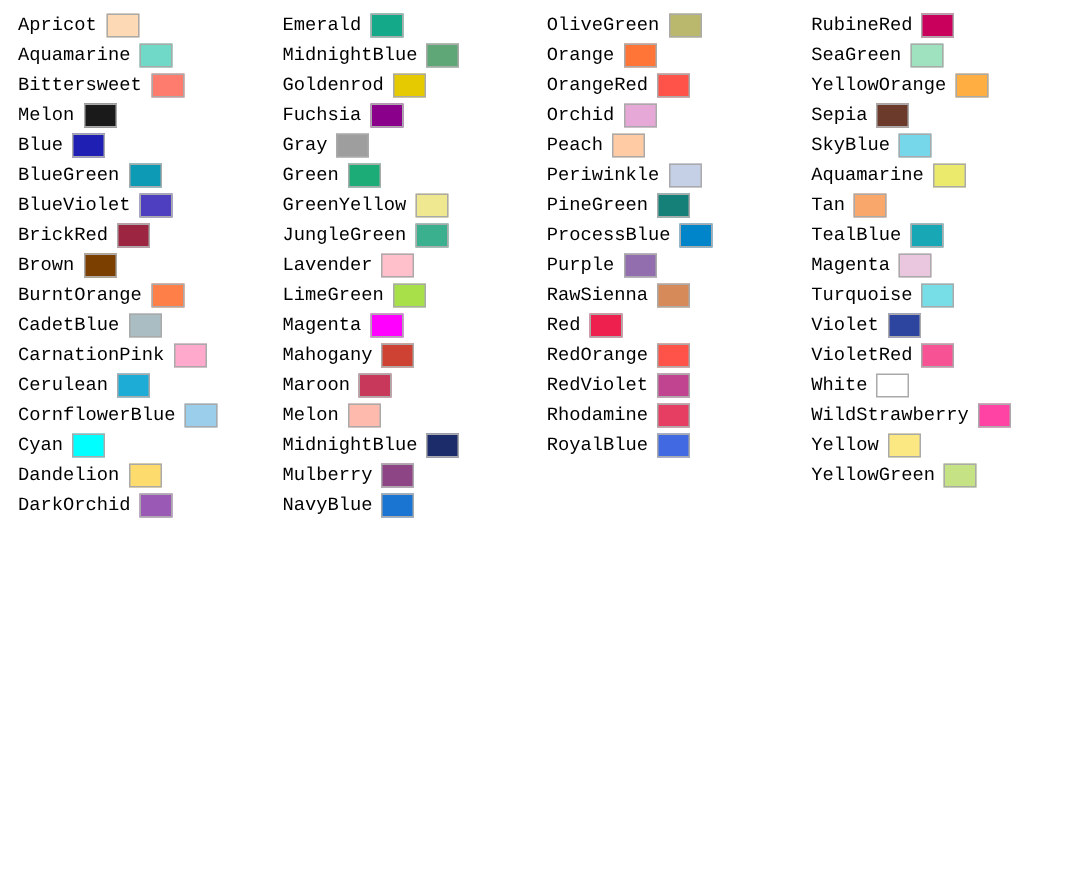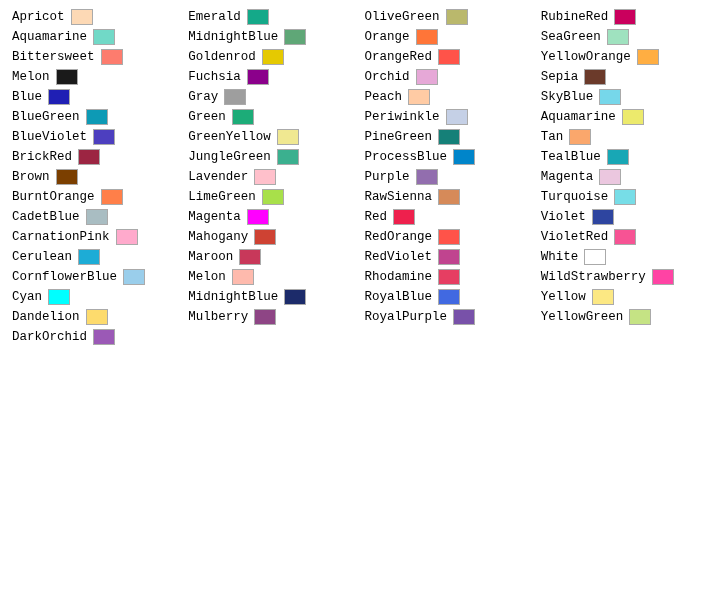--- a/index.html
+++ b/index.html
@@ -171,20 +171,24 @@
         <span class="color-swatch" style="background-color: rgb(254, 186, 173);"></span>
       </div>
       <div class="color-item">
         <span class="color-name">MidnightBlue</span>
         <span class="color-swatch" style="background-color: rgb(28, 43, 106);"></span>
       </div>
       <div class="color-item">
         <span class="color-name">Mulberry</span>
         <span class="color-swatch" style="background-color: rgb(142, 69, 133);"></span>
       </div>
+      <div class="color-item">
+        <span class="color-name">NavyBlue</span>
+        <span class="color-swatch" style="background-color: rgb(25, 116, 210);"></span>
+      </div>
     </div>
     <div class="color-column">
       <div class="color-item">
         <span class="color-name">OliveGreen</span>
         <span class="color-swatch" style="background-color: rgb(186, 184, 108);"></span>
       </div>
       <div class="color-item">
         <span class="color-name">Orange</span>
         <span class="color-swatch" style="background-color: rgb(255, 117, 56);"></span>
       </div>
@@ -232,24 +236,20 @@
         <span class="color-name">RedViolet</span>
         <span class="color-swatch" style="background-color: rgb(192, 68, 143);"></span>
       </div>
       <div class="color-item">
         <span class="color-name">Rhodamine</span>
         <span class="color-swatch" style="background-color: rgb(230, 62, 98);"></span>
       </div>
       <div class="color-item">
         <span class="color-name">RoyalBlue</span>
         <span class="color-swatch" style="background-color: rgb(65, 105, 225);"></span>
-      </div>
-      <div class="color-item">
-        <span class="color-name">RoyalPurple</span>
-        <span class="color-swatch" style="background-color: rgb(120, 81, 169);"></span>
       </div>
     </div>
     <div class="color-column">
       <div class="color-item">
         <span class="color-name">RubineRed</span>
         <span class="color-swatch" style="background-color: rgb(202, 0, 93);"></span>
       </div>
       <div class="color-item">
         <span class="color-name">SeaGreen</span>
         <span class="color-swatch" style="background-color: rgb(159, 226, 191);"></span>

